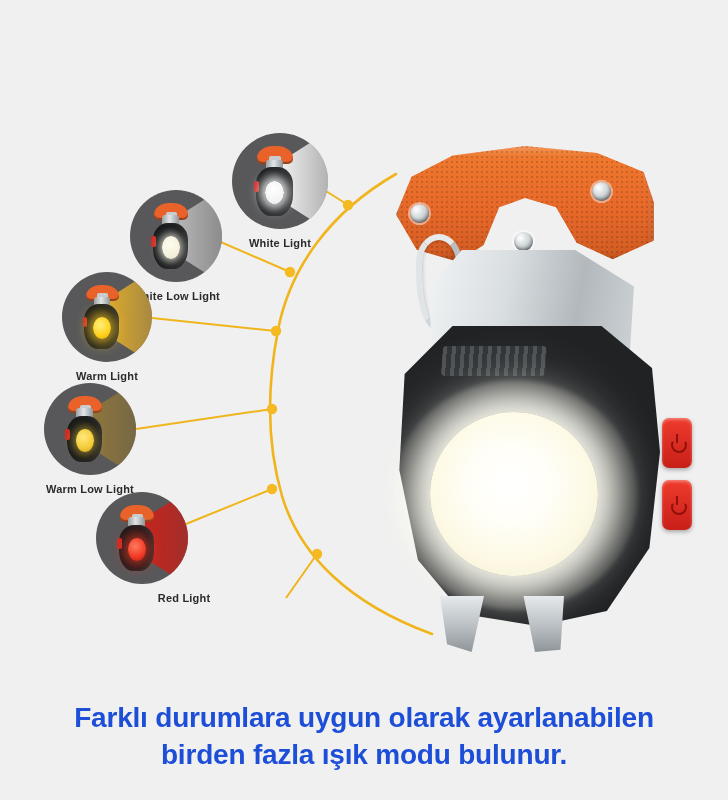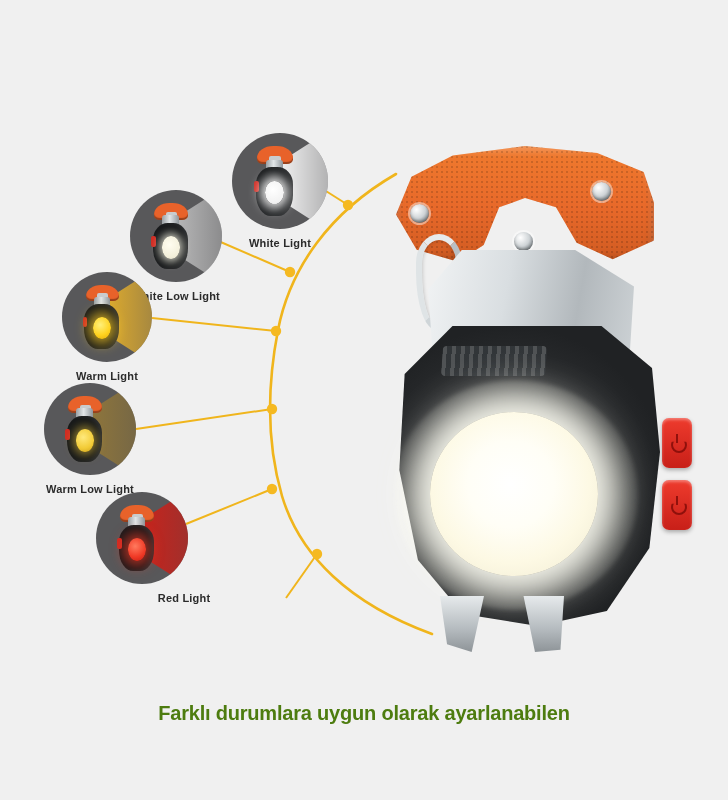--- a/index.html
+++ b/index.html
@@ -180,22 +180,22 @@
   .foot {
     position:absolute; bottom:-2px; width:44px; height:56px;
     background:linear-gradient(180deg,#e6eaec,#b4babe 60%,#8e9498);
   }
   .foot.left  { left:72px;  clip-path: polygon(0% 0%, 100% 0%, 72% 100%, 16% 86%); }
   .foot.right { left:152px; clip-path: polygon(8% 0%, 100% 0%, 92% 96%, 34% 100%); }
 
   
   #caption {
     position:absolute; left:0; top:700px; width:728px;
-    text-align:center; color:#4d7c0f;
-    font-size:20px; font-weight:bold; line-height:1.32;
+    text-align:center; color:#1d4ed8;
+    font-size:28px; font-weight:bold; line-height:1.32;
     letter-spacing:-.2px;
   }
 </style>
 </head>
 <body>
 
 <div id="stage">
 
   <svg id="wires" viewBox="0 0 728 800" xmlns="http://www.w3.org/2000/svg">
 
@@ -318,15 +318,16 @@
 
     <div class="side-btn" style="top:288px;"></div>
     <div class="side-btn" style="top:350px;"></div>
 
     <div class="foot left"></div>
     <div class="foot right"></div>
   </div>
 
   <div id="caption">
     <div>Farklı durumlara uygun olarak ayarlanabilen</div>
+    <div>birden fazla ışık modu bulunur.</div>
   </div>
 
 </div>
 
 </body></html>

